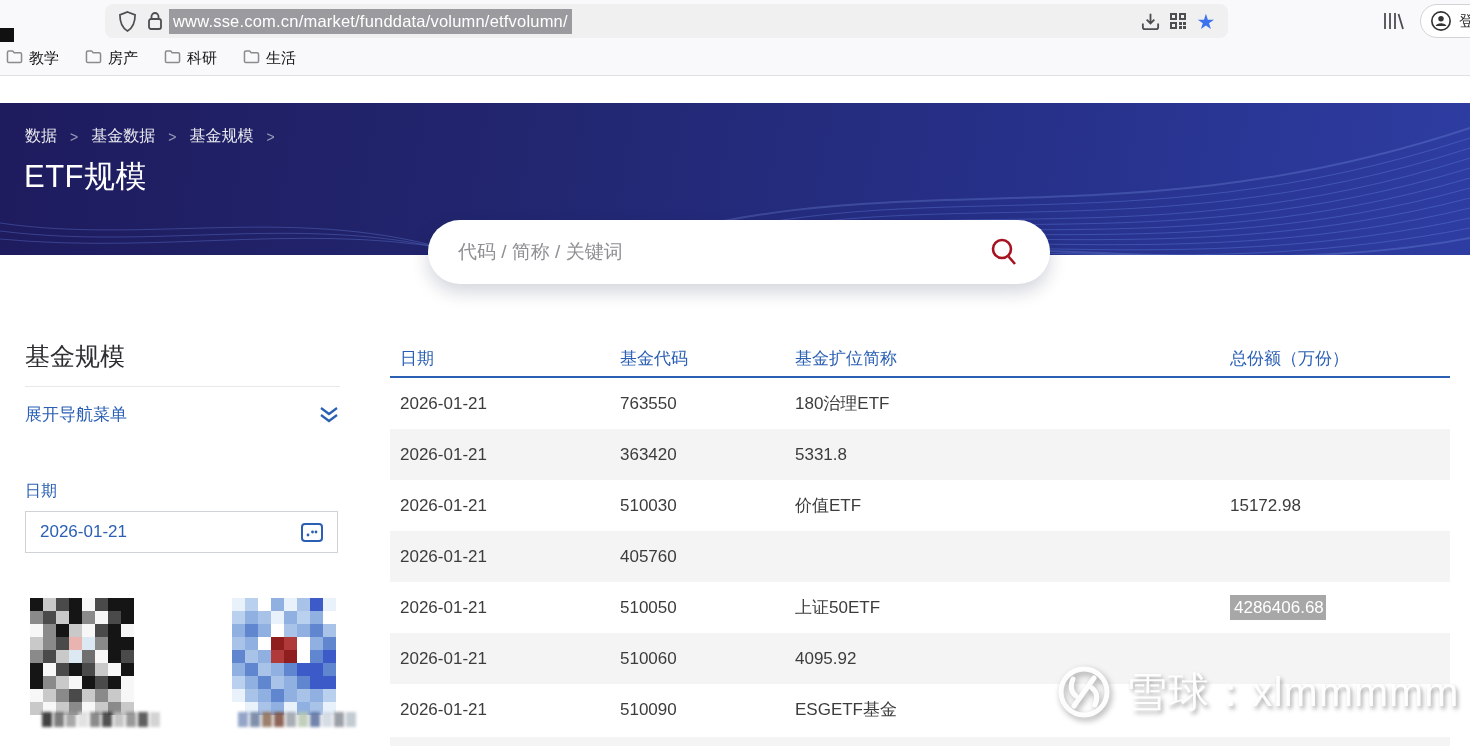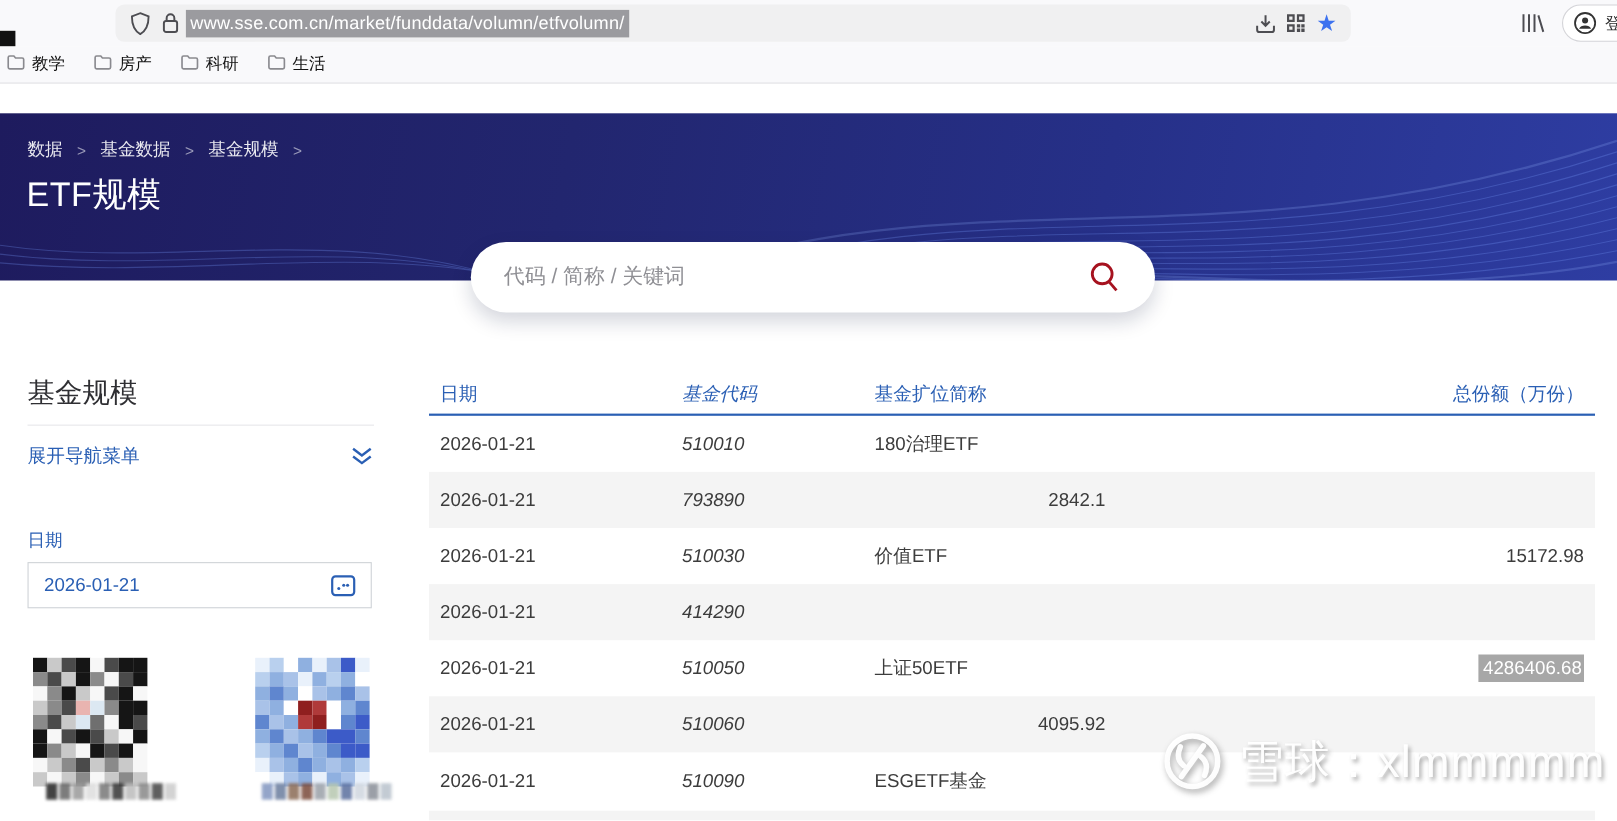--- a/index.html
+++ b/index.html
@@ -68,23 +68,23 @@
   #caption-right { left:238px; top:712px; }
   .caption i { display:block; width:10px; height:15px; }
 
   
   #table { left:390px; top:340px; width:1060px; }
   .thead { display:flex; align-items:center; height:38px;
     border-bottom:2px solid #2a5fb4; font-size:17px; color:#2a5fb4; }
   .tr { display:flex; align-items:center; height:51px; font-size:17px; color:#3c3c3c; }
   .tr.alt { background:#f4f4f4; }
   .c1 { width:230px; padding-left:10px; }
-  .c2 { width:175px;font-style:italic; }
+  .c2 { width:175px; }
   .c3 { flex:1; }
-  .c4 { width:220px; text-align:right; padding-right:10px; }
+  .c4 { width:220px; padding-right:10px; }
   .sel-val { background:#a7a7a7; color:#fff; padding:3px 2px 3px 4px; }
   #table-tail { left:390px; top:737px; width:1060px; height:9px; background:#f4f4f4; }
 
   
   #watermark { left:1056px; top:664px; display:flex; align-items:center; gap:14px;
     pointer-events:none; z-index:5; }
   #watermark-text { font-size:41px; color:rgba(255,255,255,.96); letter-spacing:1px;
     text-shadow:2px 3px 4px rgba(60,60,60,.45); white-space:nowrap; }
   #watermark svg { filter:drop-shadow(2px 3px 3px rgba(60,60,60,.45)); }
 </style>
@@ -408,37 +408,37 @@
   <div id="table" class="abs">
     <div class="thead">
       <span class="c1">日期</span>
       <span class="c2">基金代码</span>
       <span class="c3">基金扩位简称</span>
       <span class="c4">总份额（万份）</span>
     </div>
     <div id="tbody">
         <div class="tr">
           <span class="c1">2026-01-21</span>
-          <span class="c2">510010</span>
+          <span class="c2">763550</span>
           <span class="c3">180治理ETF</span>
         </div>
         <div class="tr alt">
           <span class="c1">2026-01-21</span>
-          <span class="c2">793890</span>
-          <span class="c4">2842.1</span>
+          <span class="c2">363420</span>
+          <span class="c4">5331.8</span>
         </div>
         <div class="tr">
           <span class="c1">2026-01-21</span>
           <span class="c2">510030</span>
           <span class="c3">价值ETF</span>
           <span class="c4">15172.98</span>
         </div>
         <div class="tr alt">
           <span class="c1">2026-01-21</span>
-          <span class="c2">414290</span>
+          <span class="c2">405760</span>
         </div>
         <div class="tr">
           <span class="c1">2026-01-21</span>
           <span class="c2">510050</span>
           <span class="c3">上证50ETF</span>
           <span class="c4"><span class="sel-val">4286406.68</span></span>
         </div>
         <div class="tr alt">
           <span class="c1">2026-01-21</span>
           <span class="c2">510060</span>

